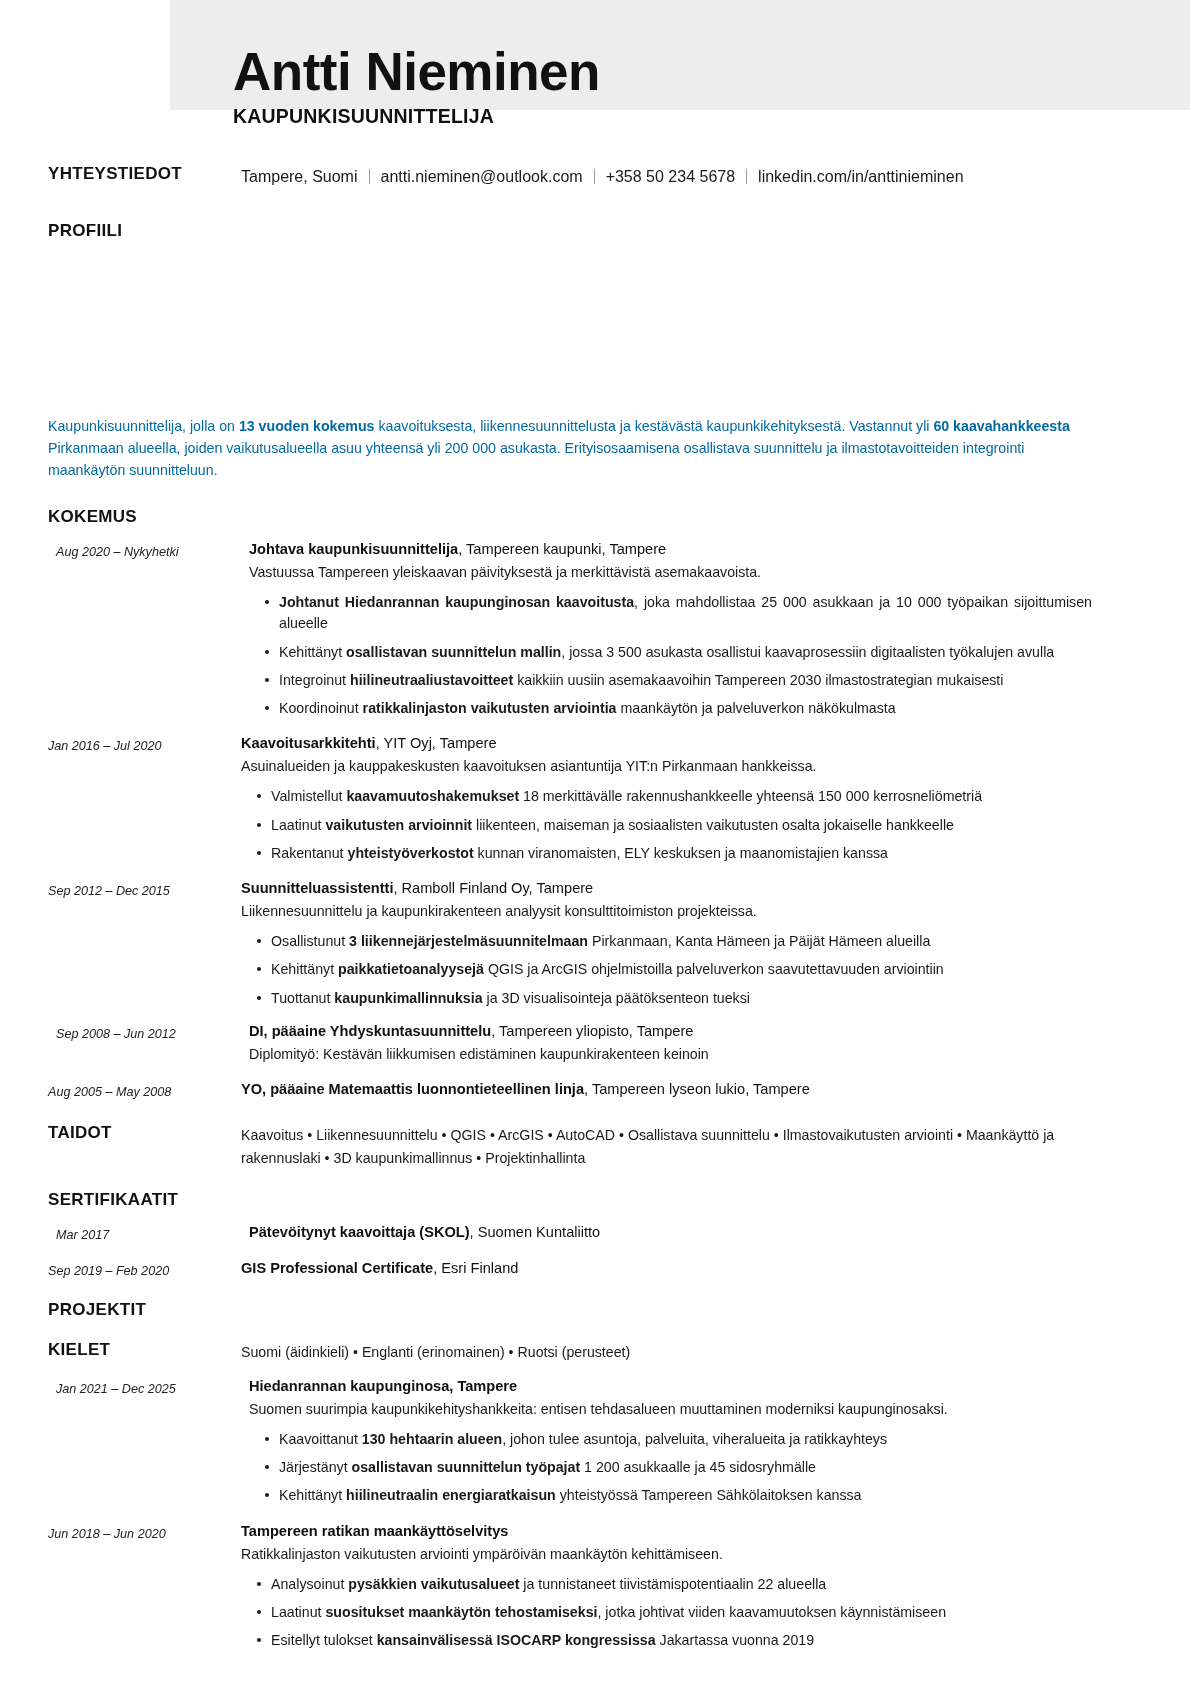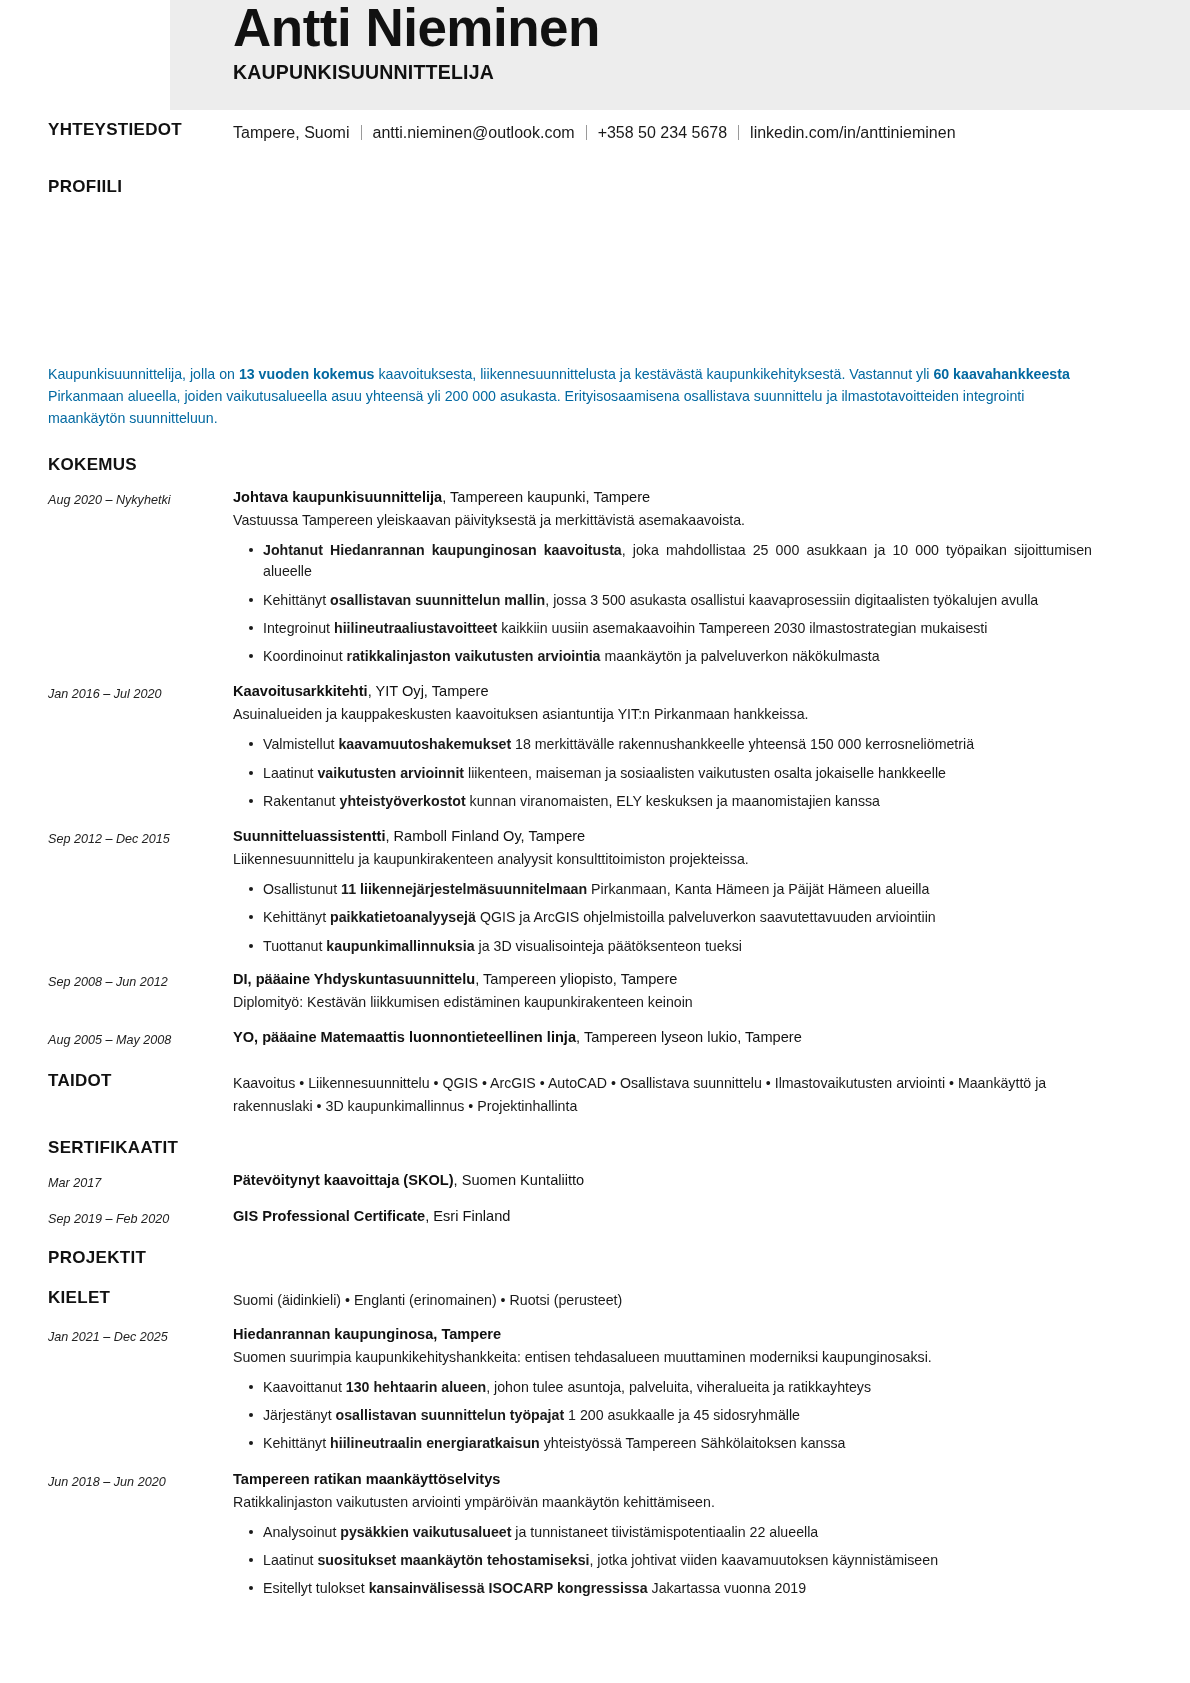--- a/index.html
+++ b/index.html
@@ -25,20 +25,21 @@
     z-index: 0;
   }
 
   .page {
     position: relative;
     z-index: 1;
     padding: 0 96px 0 48px;
   }
 
   .header {
+    padding-top: 44px;
     padding-left: 185px;
     padding-bottom: 10px;
   }
   .name {
     font-size: 53px;
     font-weight: bold;
     letter-spacing: -0.5px;
     line-height: 1.04;
     color: #111;
     margin: 0;
@@ -48,20 +49,21 @@
     font-weight: bold;
     letter-spacing: 0.2px;
     margin: 6px 0 0 0;
     color: #111;
   }
 
   
   .row {
     display: flex;
     align-items: flex-start;
+    gap: 8px;
   }
   .col-label {
     width: 185px;
     flex: 0 0 185px;
     padding-right: 14px;
   }
   .col-body {
     flex: 1 1 auto;
     min-width: 0;
   }
@@ -85,21 +87,21 @@
   }
 
   .body-text {
     font-size: 14.2px;
     line-height: 1.55;
     color: #0369a1;
   }
   .body-text b { font-weight: bold; }
 
   .entry { margin-top: 14px; }
-  .entry.first { margin-top: 12px; }
+  .entry.first { margin-top: 12px; margin-left: 8px; }
 
   .entry-title {
     font-size: 14.6px;
     line-height: 1.5;
     color: #111;
   }
   .entry-title b { font-weight: bold; }
   .entry-sub {
     font-size: 14.2px;
     line-height: 1.55;
@@ -236,21 +238,21 @@
         </div>
       </div>
       <div class="row entry">
         <div class="col-label pad-top-6">
           <div class="daterange">Sep 2012 – Dec 2015</div>
         </div>
         <div class="col-body">
           <div class="entry-title"><b>Suunnitteluassistentti</b><span>, Ramboll Finland Oy, Tampere</span></div>
           <div class="entry-sub">Liikennesuunnittelu ja kaupunkirakenteen analyysit konsulttitoimiston projekteissa.</div>
           <ul class="bullets">
-            <li><span>Osallistunut </span><b>11 liikennejärjestelmäsuunnitelmaan</b><span> Pirkanmaan, Kanta Hämeen ja Päijät Hämeen alueilla</span></li>
+            <li><span>Osallistunut </span><b>3 liikennejärjestelmäsuunnitelmaan</b><span> Pirkanmaan, Kanta Hämeen ja Päijät Hämeen alueilla</span></li>
             <li><span>Kehittänyt </span><b>paikkatietoanalyysejä</b><span> QGIS ja ArcGIS ohjelmistoilla palveluverkon saavutettavuuden arviointiin</span></li>
             <li><span>Tuottanut </span><b>kaupunkimallinnuksia</b><span> ja 3D visualisointeja päätöksenteon tueksi</span></li>
           </ul>
         </div>
       </div>
     </div>
 
   <div>
       <div class="row entry first">
         <div class="col-label pad-top-6">

